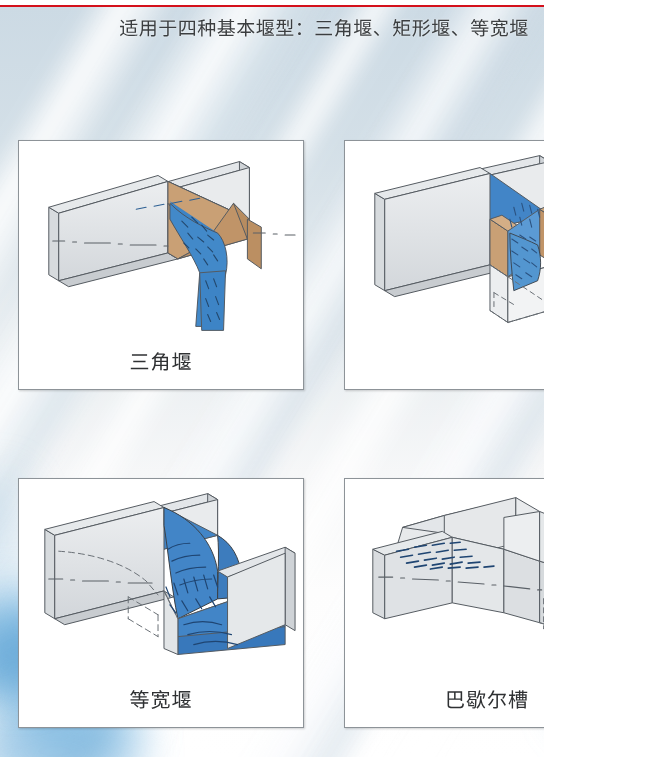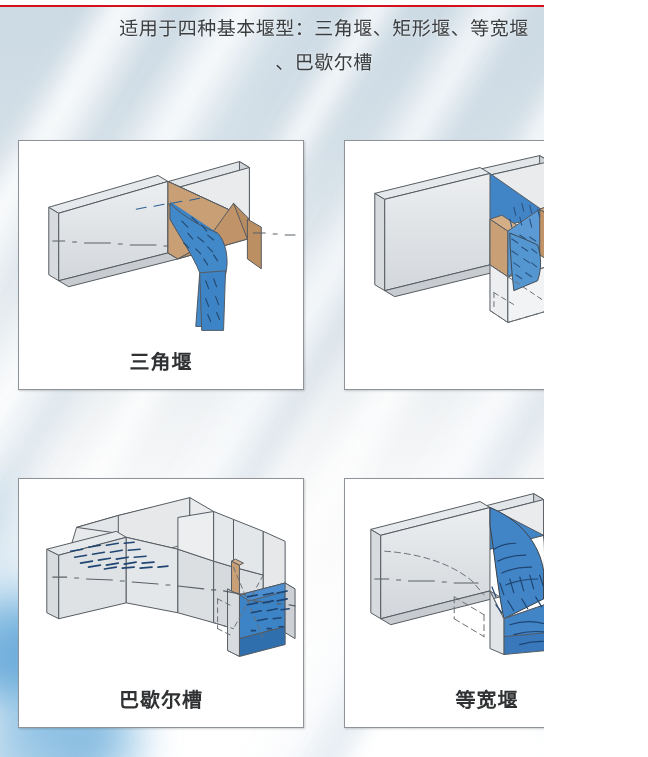--- a/index.html
+++ b/index.html
@@ -119,21 +119,21 @@
     width:100%;
     height:205px;
     display:block;
   }
   .card-label{
     position:absolute;
     left:0; bottom:14px;
     width:100%;
     text-align:center;
     font-size:20px;
-    font-weight:700;
+    font-weight:400;
     color:#2f3133;
     letter-spacing:1px;
   }
 </style>
 </head>
 <body>
 
 <div id="page">
 
   <div id="bg">
@@ -151,21 +151,20 @@
     <div class="bokeh b3"></div>
     <div class="bokeh b6"></div>
     <div class="bokeh b4"></div>
     <div class="bokeh b5"></div>
   </div>
 
   <div id="top-rule"></div>
 
   <div id="heading">
     <span>适用于四种基本堰型：三角堰、矩形堰、等宽堰</span>
-    <span class="ln2">、巴歇尔槽</span>
   </div>
 
   <div id="grid">
 
     <div class="card">
       <svg class="fig" viewBox="0 0 286 205">
         <defs>
           <linearGradient id="wallA" x1="0" y1="0" x2="0" y2="1">
             <stop offset="0" stop-color="#eceef0"></stop>
               <stop offset="1" stop-color="#d3d7db"></stop>
@@ -286,94 +285,20 @@
           <path d="M168,98 L174,102 M176,94 L182,98 M186,96 L192,100
                    M168,110 L174,114 M178,106 L184,110 M188,108 L193,112
                    M170,122 L176,126 M180,118 L186,122 M188,122 L193,126
                    M172,134 L178,138 M182,132 L188,136"></path>
         </g>
       </svg>
     </div>
 
     <div class="card">
       <svg class="fig" viewBox="0 0 286 205">
-        <g stroke="#555b61" stroke-width="1" stroke-linejoin="round">
-
-          <polygon points="52,68 100,54 100,36 58,48" fill="#e7e9eb"></polygon>
-          <polygon points="58,48 100,36 134,28 134,46 100,54" fill="#e3e6e9"></polygon>
-
-          <polygon points="60,46 134,26 134,74 60,94" fill="#e9ebed" opacity=".0"></polygon>
-          <polygon points="100,36 172,18 172,64 100,82" fill="#e6e8ea"></polygon>
-
-          <polygon points="40,76 108,58 160,70 100,88" fill="#3d84c6"></polygon>
-          <polygon points="40,76 100,88 100,96 40,84" fill="#2f6fae" opacity=".0"></polygon>
-
-          <polygon points="28,70 40,76 40,140 28,134" fill="#d9dcdf"></polygon>
-          <polygon points="28,70 98,52 108,58 40,76" fill="#e6e9eb"></polygon>
-          <polygon points="40,76 108,58 108,124 40,140" fill="#dfe2e5"></polygon>
-
-          <polygon points="108,58 160,70 160,134 108,124" fill="#e4e7e9"></polygon>
-          <polygon points="160,70 196,82 196,144 160,134" fill="#dcdfe2"></polygon>
-
-          <polygon points="172,18 196,32 196,82 172,64" fill="#e9ebed"></polygon>
-          <polygon points="160,38 196,32 196,82 160,70" fill="#eceef0"></polygon>
-
-          <polygon points="196,82 216,88 216,150 196,144" fill="#d6dadd"></polygon>
-          <polygon points="196,32 216,40 216,88 196,82" fill="#e5e8ea"></polygon>
-
-          <polygon points="216,88 246,96 246,160 216,150" fill="#dde0e3"></polygon>
-          <polygon points="216,40 246,52 246,96 216,88" fill="#e4e7e9"></polygon>
-
-          <polygon points="246,52 268,62 268,120 246,110" fill="#e6e8ea"></polygon>
-
-          <polygon points="214,82 222,86 222,134 214,130" fill="#c9a075"></polygon>
-          <polygon points="214,82 222,86 226,84 218,80" fill="#d6b08a"></polygon>
-
-          <polygon points="222,116 268,104 268,148 222,160" fill="#3d84c6"></polygon>
-          <polygon points="222,160 268,148 268,166 222,178" fill="#2f6fae"></polygon>
-          <polygon points="222,116 268,104 278,110 232,122" fill="#4d8fd0"></polygon>
-
-          <polygon points="210,110 222,116 222,178 210,172" fill="#d9dcdf"></polygon>
-          <polygon points="268,104 278,110 278,160 268,154" fill="#cdd1d5"></polygon>
-        </g>
-
-        <g stroke="#6a7076" stroke-width="1" fill="none" stroke-dasharray="5 4" stroke-linecap="round">
-          <path d="M196,144 L216,150 M210,110 L222,116 M210,172 L222,178"></path>
-          <path d="M200,120 L216,128 M200,120 L200,150 M200,150 L216,158"></path>
-          <path d="M216,88 L246,160 M246,96 L216,150"></path>
-        </g>
-
-        <g stroke="#5a6067" stroke-width="1.2" fill="none" stroke-linecap="round">
-          <path d="M34,98 L48,98 M56,99 L60,99 M68,100 L94,101 M102,102 L106,102
-                   M114,103 L140,105 M148,106 L152,106 M160,107 L186,110 M194,111 L198,111
-                   M206,112 L228,116"></path>
-          <path d="M236,122 L252,124 M260,125 L264,125 M272,126 L278,127"></path>
-        </g>
-
-        <g stroke="#1f4572" stroke-width="1.6" stroke-linecap="round" fill="none">
-          <path d="M52,72 L64,70 M70,68 L82,66 M88,66 L100,64 M106,64 L116,63
-                   M56,78 L68,76 M74,75 L86,73 M92,73 L104,71 M110,71 L122,70
-                   M62,84 L74,82 M80,81 L92,79 M98,80 L110,78 M116,78 L128,77
-                   M70,88 L82,86 M88,86 L100,84 M106,85 L118,83 M124,84 L136,83
-                   M86,90 L98,88 M104,89 L116,88 M122,89 L134,88 M140,88 L150,87"></path>
-        </g>
-
-        <g stroke="#1f4572" stroke-width="1.6" stroke-linecap="round" fill="none">
-          <path d="M230,118 L240,116 M246,116 L256,114 M260,114 L270,112
-                   M230,126 L240,124 M246,124 L256,122 M260,122 L270,120
-                   M234,134 L244,132 M250,132 L260,130 M264,131 L272,130
-                   M240,142 L250,140 M256,140 L264,139"></path>
-          <path d="M234,152 L238,152 M250,150 L254,150 M262,148 L266,148"></path>
-        </g>
-      </svg>
-      <div class="card-label">巴歇尔槽</div>
-    </div>
-
-    <div class="card">
-      <svg class="fig" viewBox="0 0 286 205">
         <defs>
           <linearGradient id="wallC" x1="0" y1="0" x2="0" y2="1">
             <stop offset="0" stop-color="#eceef0"></stop>
               <stop offset="1" stop-color="#d2d6da"></stop>
           </linearGradient>
         </defs>
         <g stroke="#555b61" stroke-width="1" stroke-linejoin="round">
 
           <polygon points="80,42 190,14 200,20 90,48" fill="#e3e6e9"></polygon>
           <polygon points="190,14 200,20 200,56 190,50" fill="#cfd3d7"></polygon>
@@ -418,14 +343,88 @@
           <path d="M148,108 L152,118 M156,104 L160,116 M166,100 L170,114 M176,98 L180,112
                    M186,96 L190,110 M196,96 L200,108"></path>
           <path d="M152,126 L158,134 M164,122 L170,132 M178,120 L184,130 M192,118 L198,128"></path>
           <path d="M166,146 C178,142 192,142 204,146 M170,156 C184,152 200,152 214,156
                    M176,166 C190,162 206,162 220,166"></path>
         </g>
       </svg>
       <div class="card-label">等宽堰</div>
     </div>
 
+    <div class="card">
+      <svg class="fig" viewBox="0 0 286 205">
+        <g stroke="#555b61" stroke-width="1" stroke-linejoin="round">
+
+          <polygon points="52,68 100,54 100,36 58,48" fill="#e7e9eb"></polygon>
+          <polygon points="58,48 100,36 134,28 134,46 100,54" fill="#e3e6e9"></polygon>
+
+          <polygon points="60,46 134,26 134,74 60,94" fill="#e9ebed" opacity=".0"></polygon>
+          <polygon points="100,36 172,18 172,64 100,82" fill="#e6e8ea"></polygon>
+
+          <polygon points="40,76 108,58 160,70 100,88" fill="#3d84c6"></polygon>
+          <polygon points="40,76 100,88 100,96 40,84" fill="#2f6fae" opacity=".0"></polygon>
+
+          <polygon points="28,70 40,76 40,140 28,134" fill="#d9dcdf"></polygon>
+          <polygon points="28,70 98,52 108,58 40,76" fill="#e6e9eb"></polygon>
+          <polygon points="40,76 108,58 108,124 40,140" fill="#dfe2e5"></polygon>
+
+          <polygon points="108,58 160,70 160,134 108,124" fill="#e4e7e9"></polygon>
+          <polygon points="160,70 196,82 196,144 160,134" fill="#dcdfe2"></polygon>
+
+          <polygon points="172,18 196,32 196,82 172,64" fill="#e9ebed"></polygon>
+          <polygon points="160,38 196,32 196,82 160,70" fill="#eceef0"></polygon>
+
+          <polygon points="196,82 216,88 216,150 196,144" fill="#d6dadd"></polygon>
+          <polygon points="196,32 216,40 216,88 196,82" fill="#e5e8ea"></polygon>
+
+          <polygon points="216,88 246,96 246,160 216,150" fill="#dde0e3"></polygon>
+          <polygon points="216,40 246,52 246,96 216,88" fill="#e4e7e9"></polygon>
+
+          <polygon points="246,52 268,62 268,120 246,110" fill="#e6e8ea"></polygon>
+
+          <polygon points="214,82 222,86 222,134 214,130" fill="#c9a075"></polygon>
+          <polygon points="214,82 222,86 226,84 218,80" fill="#d6b08a"></polygon>
+
+          <polygon points="222,116 268,104 268,148 222,160" fill="#3d84c6"></polygon>
+          <polygon points="222,160 268,148 268,166 222,178" fill="#2f6fae"></polygon>
+          <polygon points="222,116 268,104 278,110 232,122" fill="#4d8fd0"></polygon>
+
+          <polygon points="210,110 222,116 222,178 210,172" fill="#d9dcdf"></polygon>
+          <polygon points="268,104 278,110 278,160 268,154" fill="#cdd1d5"></polygon>
+        </g>
+
+        <g stroke="#6a7076" stroke-width="1" fill="none" stroke-dasharray="5 4" stroke-linecap="round">
+          <path d="M196,144 L216,150 M210,110 L222,116 M210,172 L222,178"></path>
+          <path d="M200,120 L216,128 M200,120 L200,150 M200,150 L216,158"></path>
+          <path d="M216,88 L246,160 M246,96 L216,150"></path>
+        </g>
+
+        <g stroke="#5a6067" stroke-width="1.2" fill="none" stroke-linecap="round">
+          <path d="M34,98 L48,98 M56,99 L60,99 M68,100 L94,101 M102,102 L106,102
+                   M114,103 L140,105 M148,106 L152,106 M160,107 L186,110 M194,111 L198,111
+                   M206,112 L228,116"></path>
+          <path d="M236,122 L252,124 M260,125 L264,125 M272,126 L278,127"></path>
+        </g>
+
+        <g stroke="#1f4572" stroke-width="1.6" stroke-linecap="round" fill="none">
+          <path d="M52,72 L64,70 M70,68 L82,66 M88,66 L100,64 M106,64 L116,63
+                   M56,78 L68,76 M74,75 L86,73 M92,73 L104,71 M110,71 L122,70
+                   M62,84 L74,82 M80,81 L92,79 M98,80 L110,78 M116,78 L128,77
+                   M70,88 L82,86 M88,86 L100,84 M106,85 L118,83 M124,84 L136,83
+                   M86,90 L98,88 M104,89 L116,88 M122,89 L134,88 M140,88 L150,87"></path>
+        </g>
+
+        <g stroke="#1f4572" stroke-width="1.6" stroke-linecap="round" fill="none">
+          <path d="M230,118 L240,116 M246,116 L256,114 M260,114 L270,112
+                   M230,126 L240,124 M246,124 L256,122 M260,122 L270,120
+                   M234,134 L244,132 M250,132 L260,130 M264,131 L272,130
+                   M240,142 L250,140 M256,140 L264,139"></path>
+          <path d="M234,152 L238,152 M250,150 L254,150 M262,148 L266,148"></path>
+        </g>
+      </svg>
+      <div class="card-label">巴歇尔槽</div>
+    </div>
+
   </div>
 </div>
 
 </body></html>

